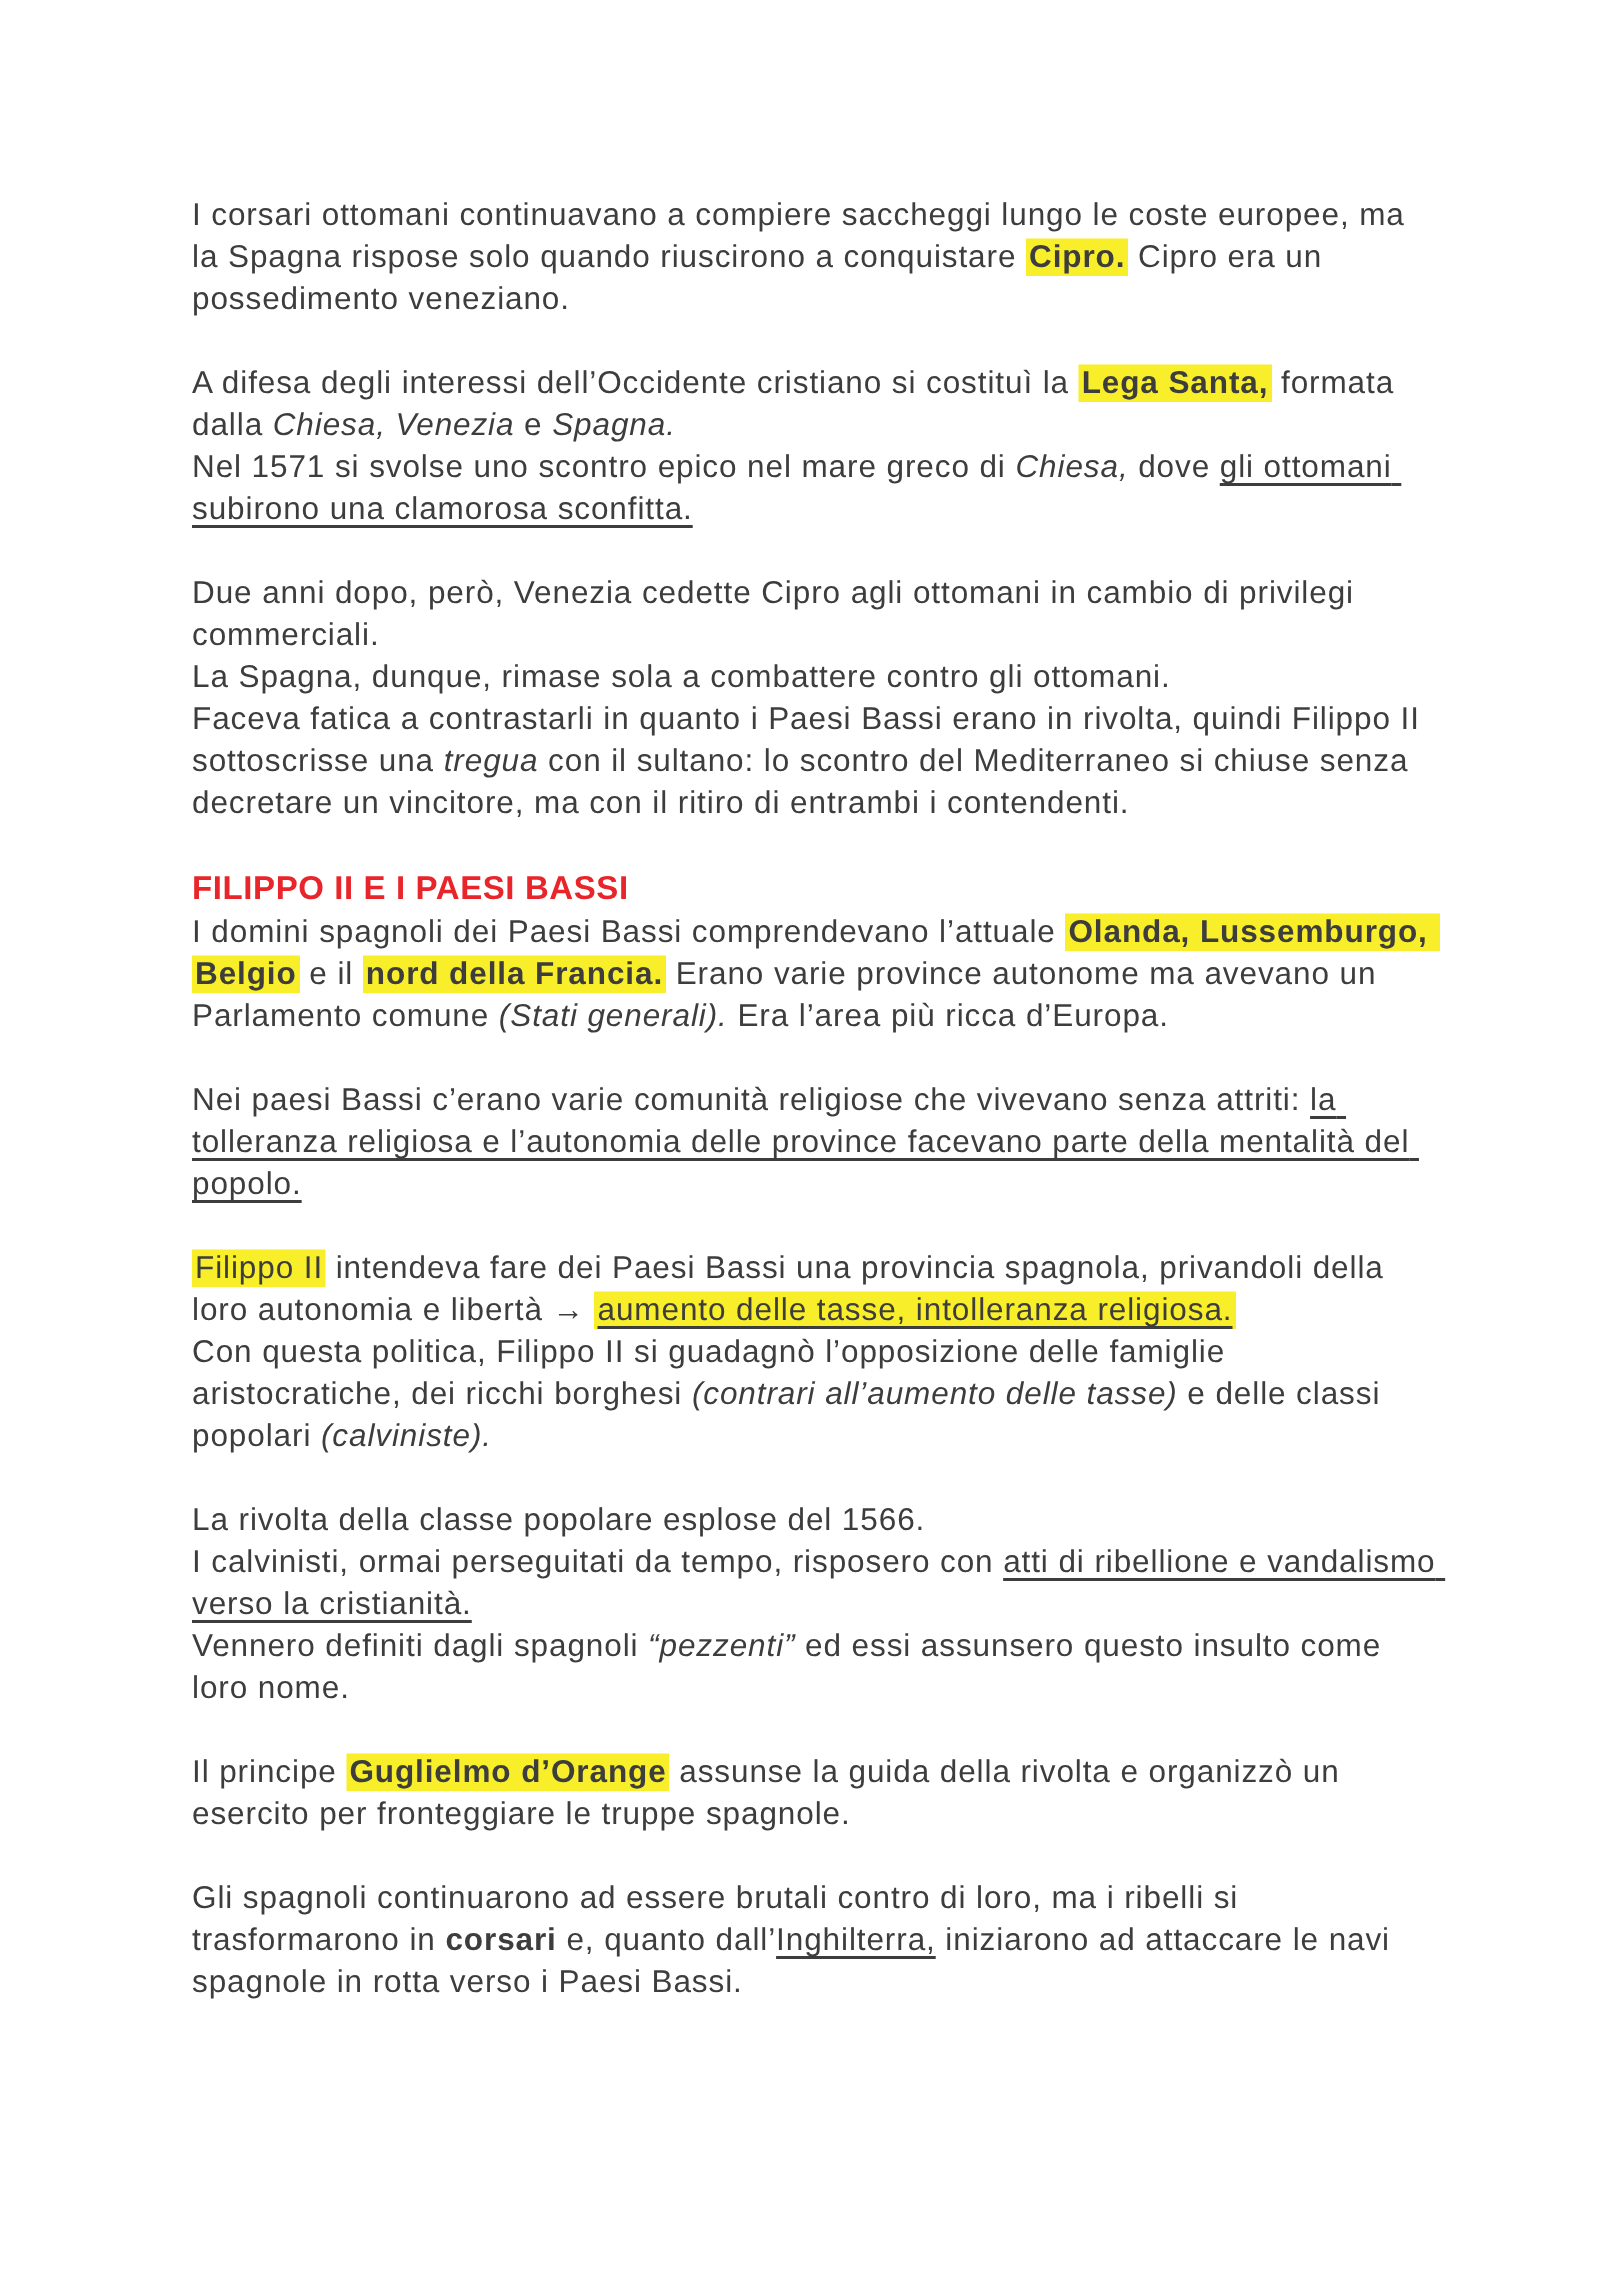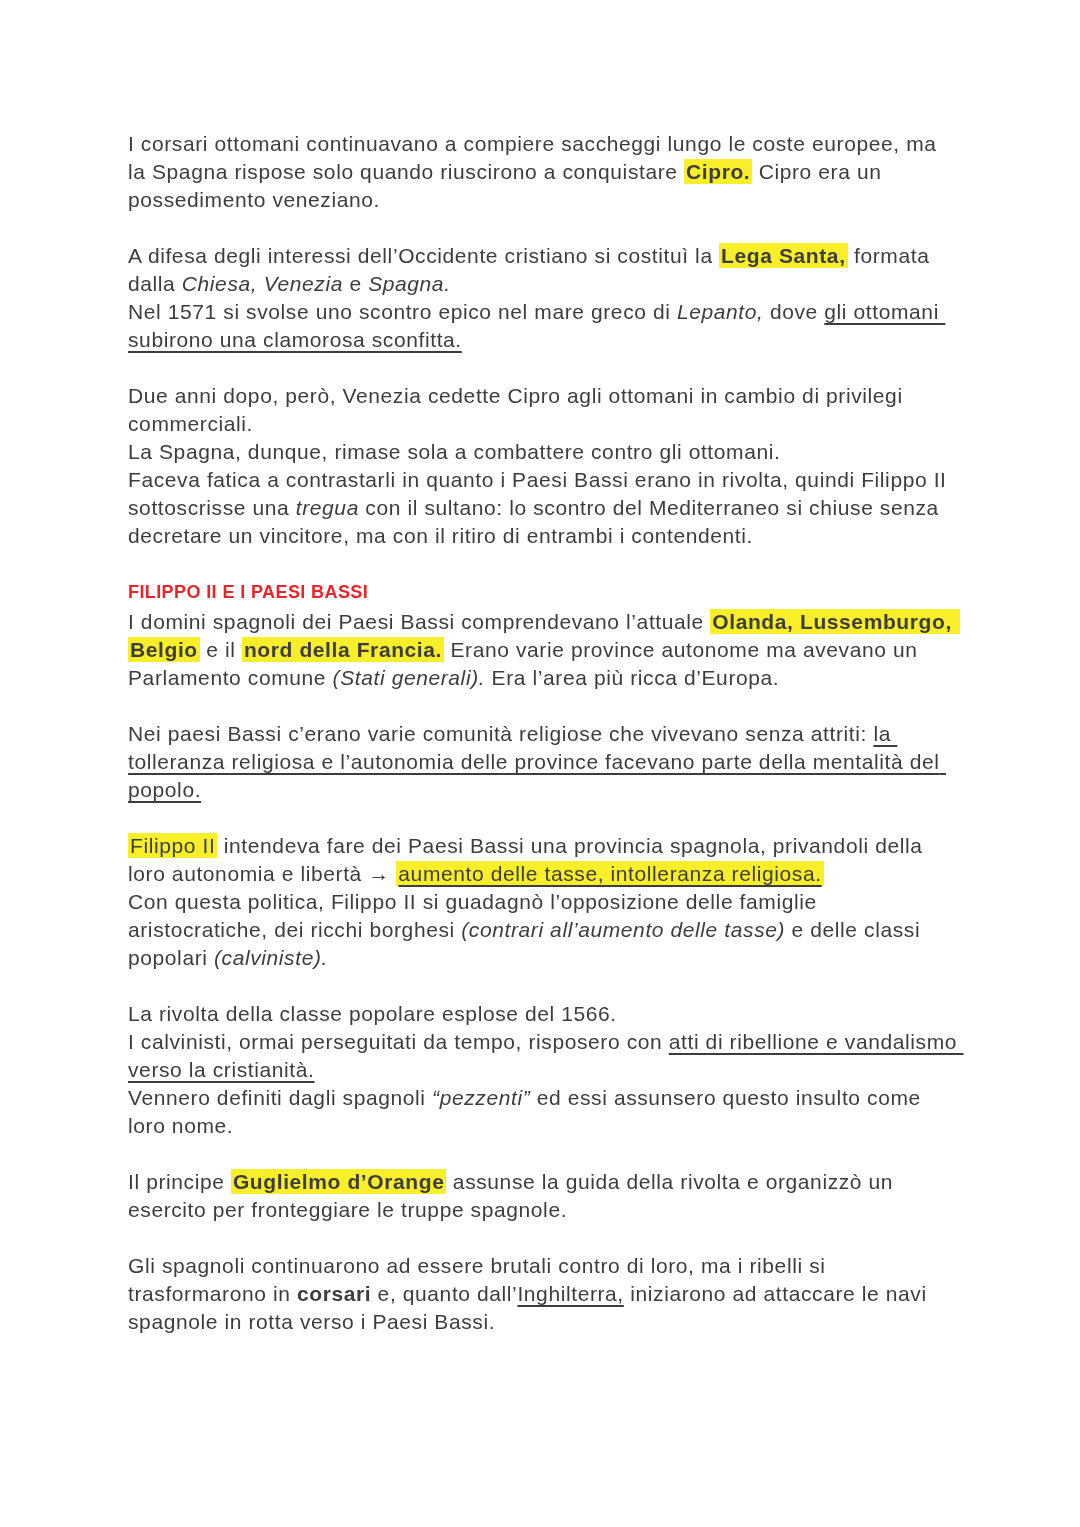--- a/index.html
+++ b/index.html
@@ -24,21 +24,21 @@
   }
   .content { width: 830px; }
   .paragraph {
     white-space: pre-wrap;
     margin: 0 0 28px 0;
   }
   .heading {
     white-space: pre-wrap;
     color: var(--heading-color);
     font-weight: bold;
-    font-size: 18px;
+    font-size: 22px;
     line-height: 28px;
     letter-spacing: 0.4px;
     margin: 0 0 2px 0;
   }
   .bold { font-weight: bold; text-align: right; }
   .italic { font-style: italic; }
   .underline {
     text-decoration: underline;
     text-decoration-thickness: 2px;
     text-underline-offset: 4px;
@@ -50,21 +50,21 @@
     box-decoration-break: clone;
   }
 </style>
 </head>
 <body>
 
 <div class="page">
   <div class="content">
       <p class="paragraph"><span>I corsari ottomani continuavano a compiere saccheggi lungo le coste europee, ma la Spagna rispose solo quando riuscirono a conquistare </span><span class="highlight bold">Cipro.</span><span> Cipro era un possedimento veneziano.</span></p>
       <p class="paragraph"><span>A difesa degli interessi dell’Occidente cristiano si costituì la </span><span class="highlight bold">Lega Santa,</span><span> formata dalla </span><span class="italic">Chiesa, Venezia</span><span> e </span><span class="italic">Spagna.</span><span>
-Nel 1571 si svolse uno scontro epico nel mare greco di </span><span class="italic">Lepanto,</span><span> dove </span><span class="underline">gli ottomani subirono una clamorosa sconfitta.</span></p>
+Nel 1571 si svolse uno scontro epico nel mare greco di </span><span class="italic">Chiesa,</span><span> dove </span><span class="underline">gli ottomani subirono una clamorosa sconfitta.</span></p>
       <p class="paragraph"><span>Due anni dopo, però, Venezia cedette Cipro agli ottomani in cambio di privilegi commerciali.
 La Spagna, dunque, rimase sola a combattere contro gli ottomani.
 Faceva fatica a contrastarli in quanto i Paesi Bassi erano in rivolta, quindi Filippo II sottoscrisse una </span><span class="italic">tregua</span><span> con il sultano: lo scontro del Mediterraneo si chiuse senza decretare un vincitore, ma con il ritiro di entrambi i contendenti.</span></p>
       <h2 class="heading"><span>FILIPPO II E I PAESI BASSI</span></h2>
       <p class="paragraph"><span>I domini spagnoli dei Paesi Bassi comprendevano l’attuale </span><span class="highlight bold">Olanda, Lussemburgo, Belgio</span><span> e il </span><span class="highlight bold">nord della Francia.</span><span> Erano varie province autonome ma avevano un Parlamento comune </span><span class="italic">(Stati generali).</span><span> Era l’area più ricca d’Europa.</span></p>
       <p class="paragraph"><span>Nei paesi Bassi c’erano varie comunità religiose che vivevano senza attriti: </span><span class="underline">la tolleranza religiosa e l’autonomia delle province facevano parte della mentalità del popolo.</span></p>
       <p class="paragraph"><span class="highlight">Filippo II</span><span> intendeva fare dei Paesi Bassi una provincia spagnola, privandoli della loro autonomia e libertà → </span><span class="highlight underline">aumento delle tasse, intolleranza religiosa.</span><span>
 Con questa politica, Filippo II si guadagnò l’opposizione delle famiglie aristocratiche, dei ricchi borghesi </span><span class="italic">(contrari all’aumento delle tasse)</span><span> e delle classi popolari </span><span class="italic">(calviniste).</span></p>
       <p class="paragraph"><span>La rivolta della classe popolare esplose del 1566.
 I calvinisti, ormai perseguitati da tempo, risposero con </span><span class="underline">atti di ribellione e vandalismo verso la cristianità.</span><span>

